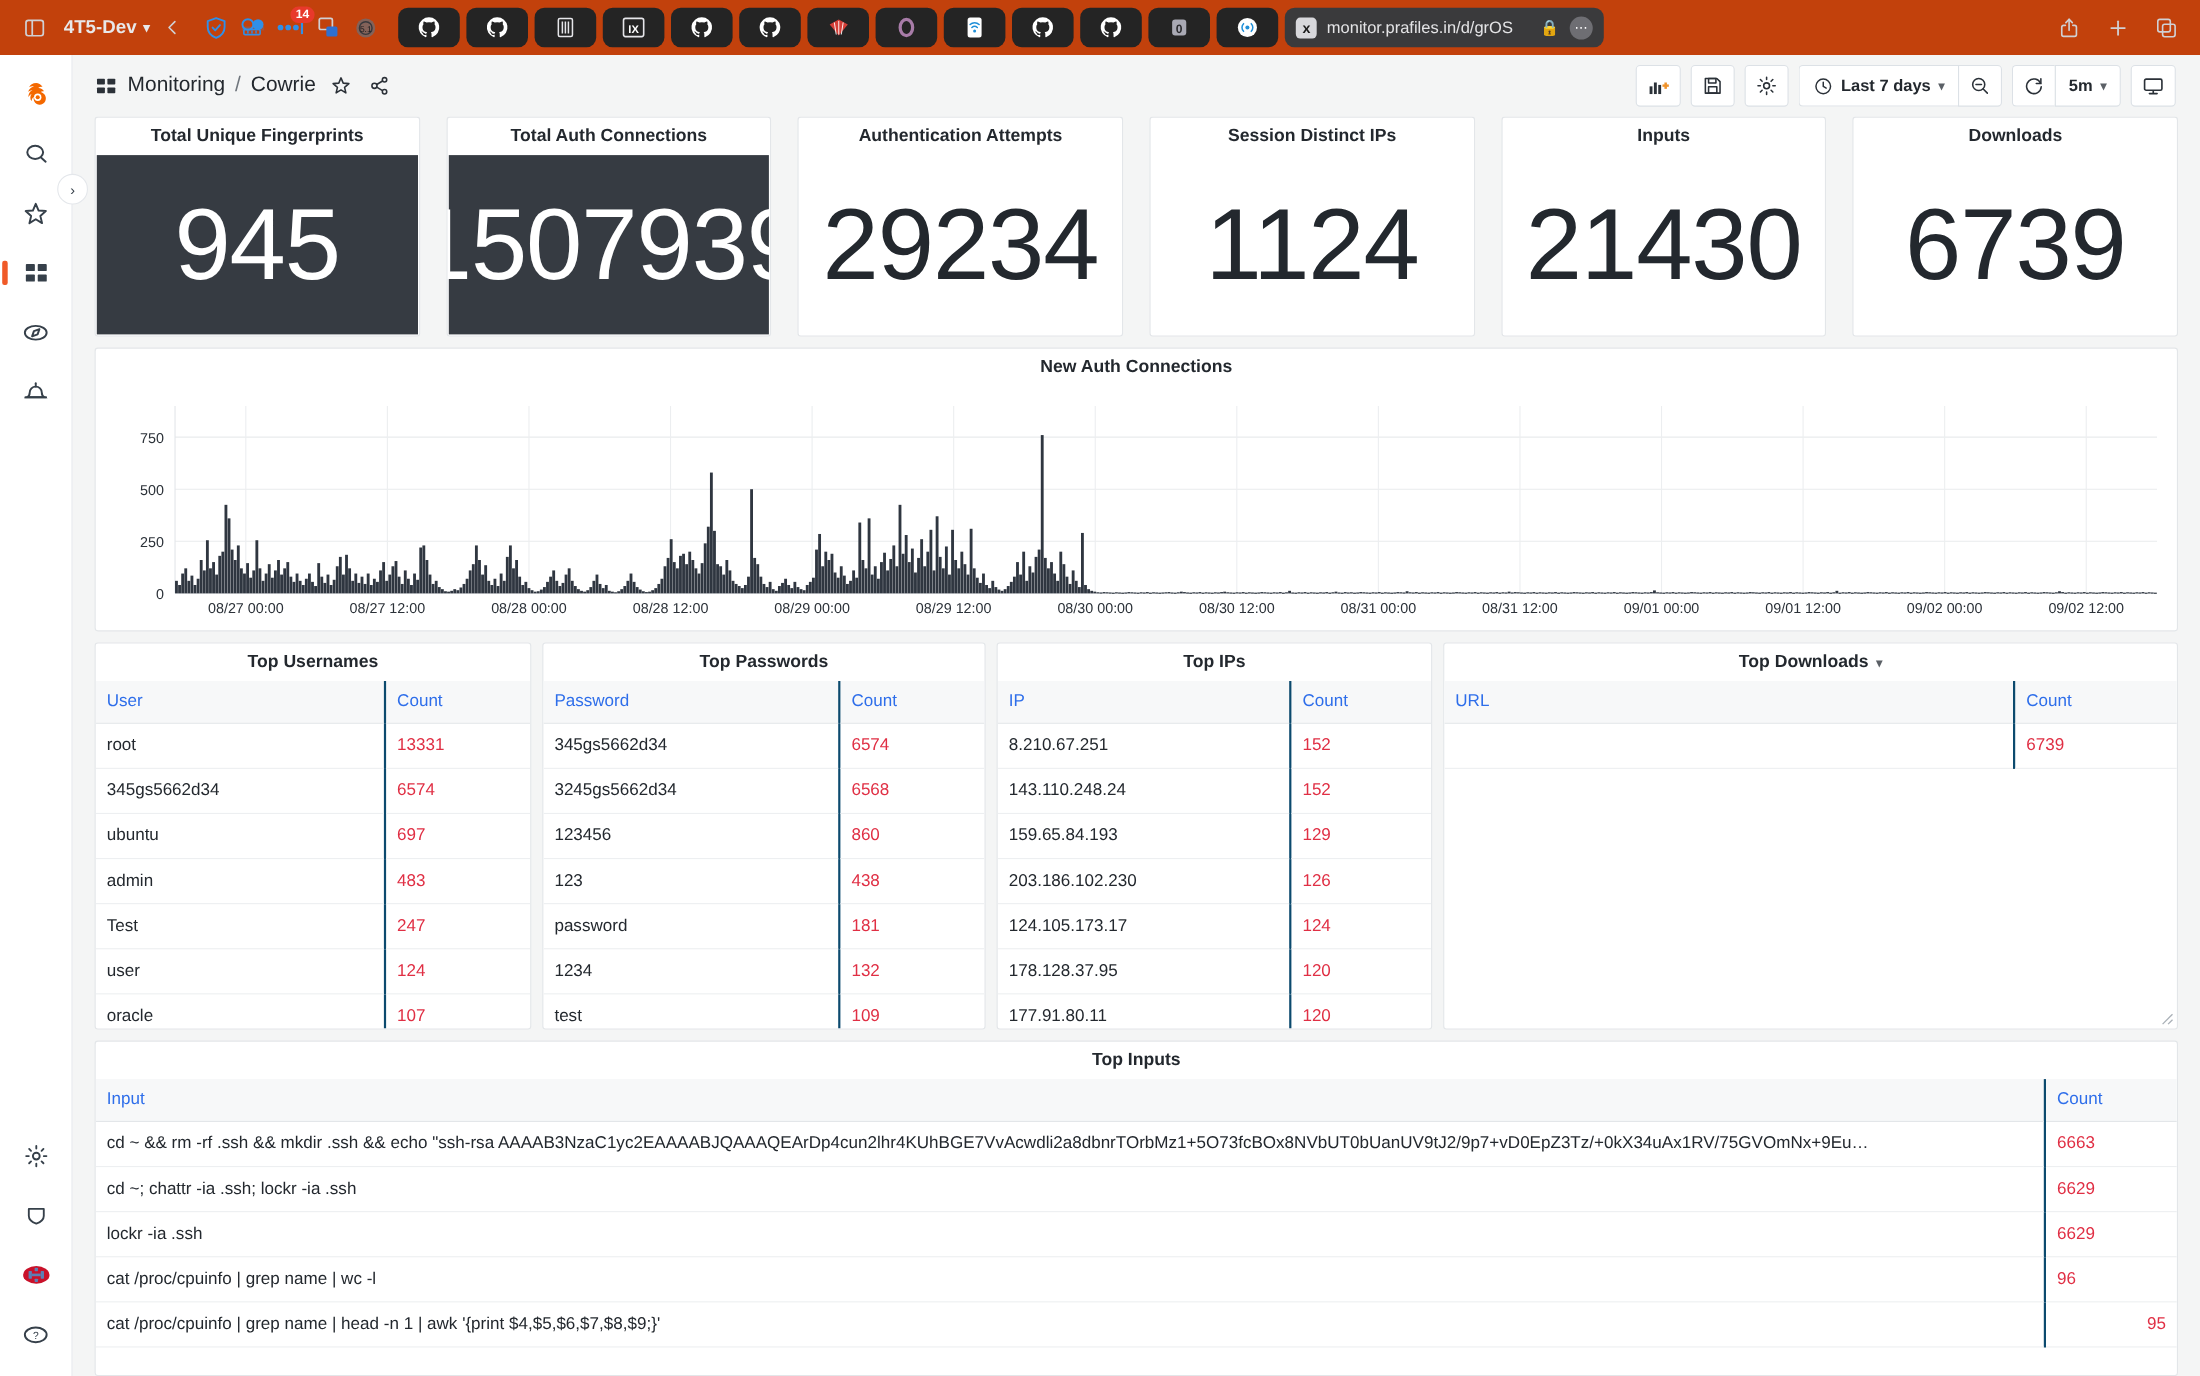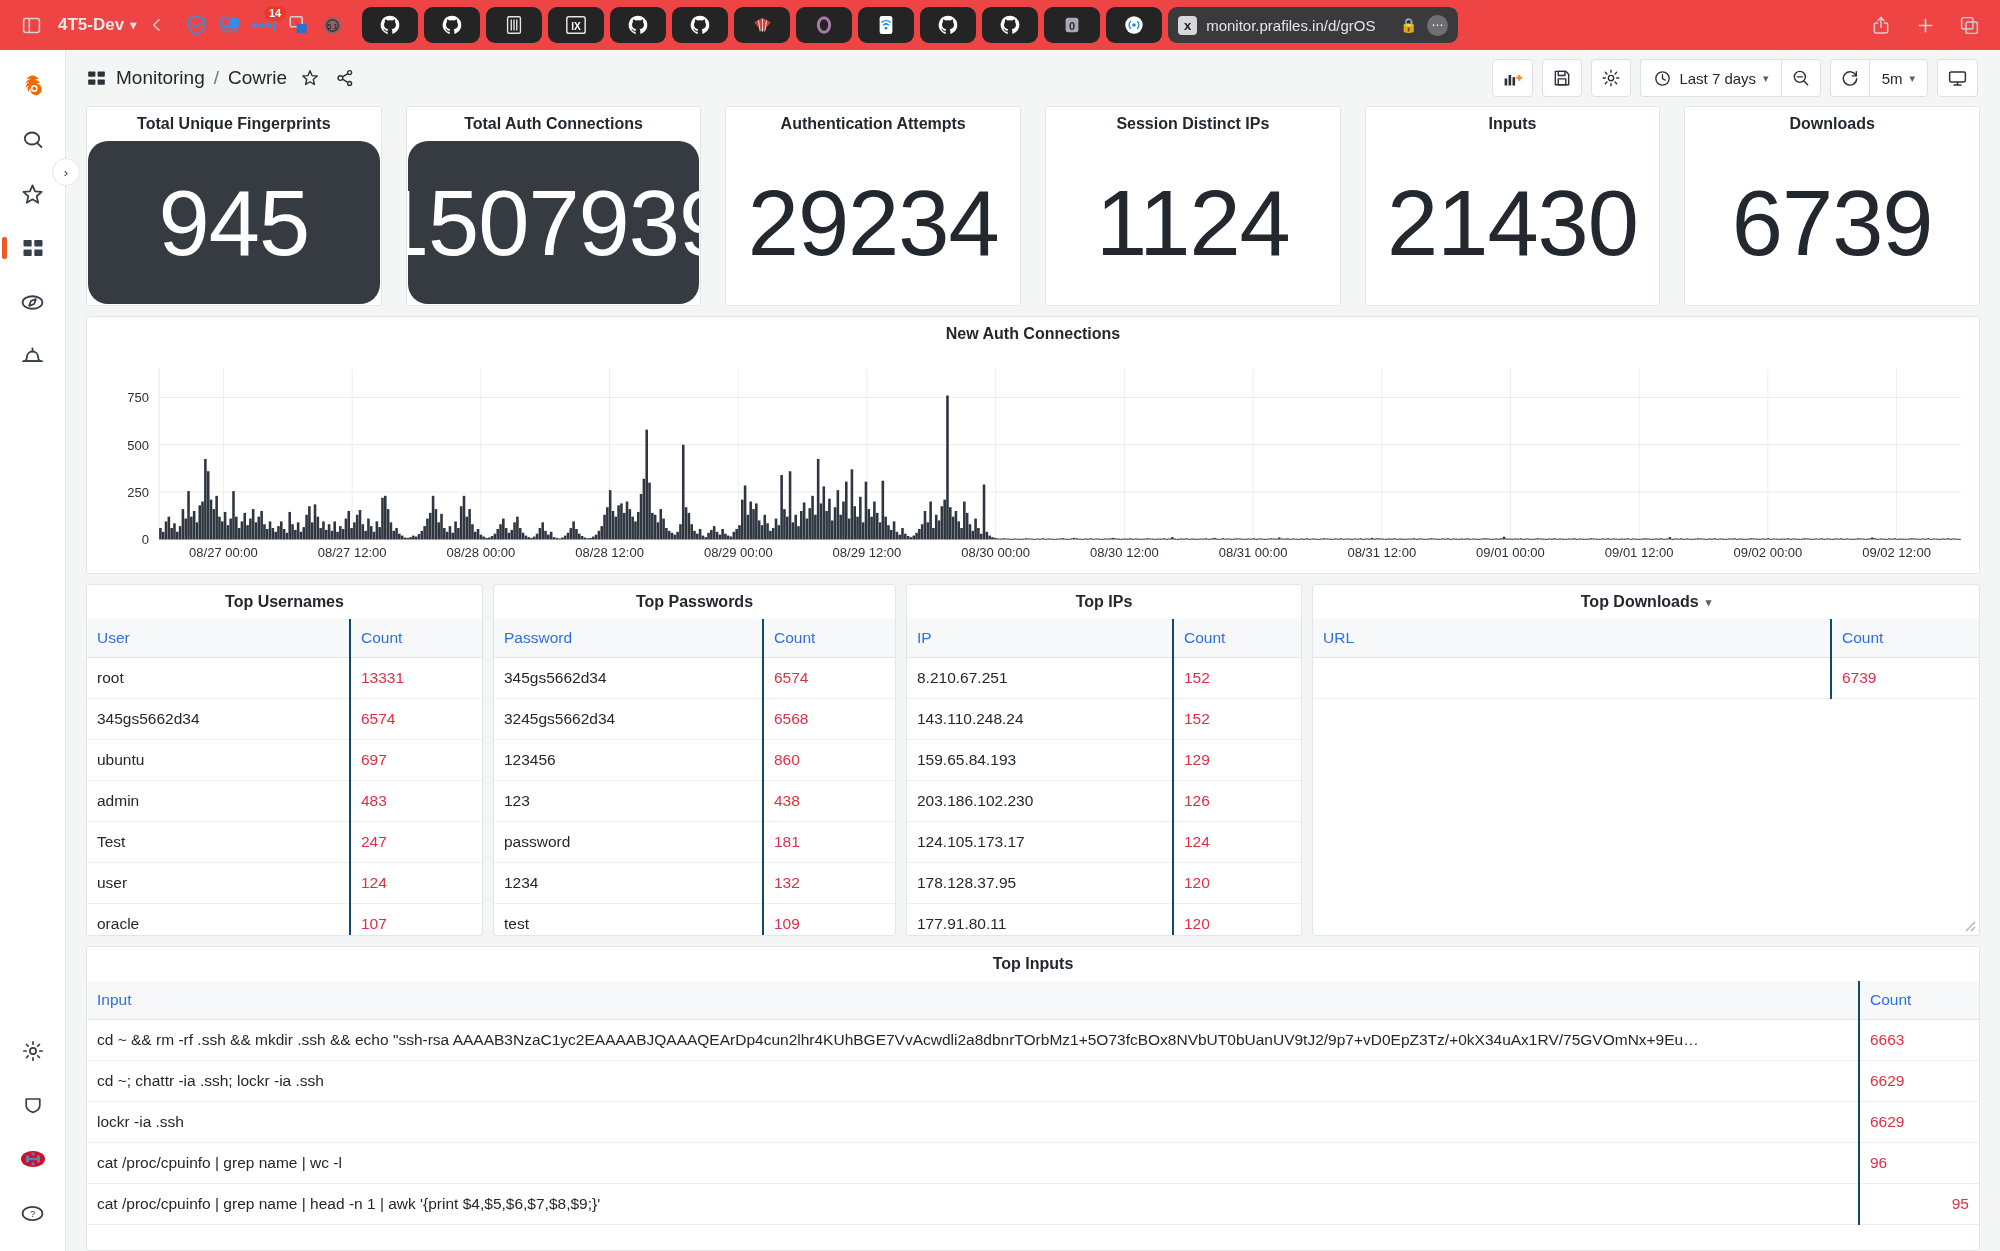--- a/index.html
+++ b/index.html
@@ -6,21 +6,21 @@
   html, body {
     width: 2000px; height: 1251px;
     background: #000;
     font-family: "Liberation Sans", sans-serif;
     overflow: hidden;
   }
 
   
   .browser-bar {
     height: 50px; width: 2000px;
-    background: #ef4444;
+    background: #c2410c;
     display: flex; align-items: center;
     padding: 0 14px;
     gap: 0;
   }
   .chrome-icon-btn {
     width: 34px; height: 34px;
     display: flex; align-items: center; justify-content: center;
     color: #cfcfd2;
     flex: 0 0 auto;
     border-radius: 6px;
@@ -121,21 +121,21 @@
   .bc-sep { color: #70767d; font-size: 19px; }
   .bc-icon { color: #2b3138; display: flex; align-items: center; }
   .topbar-spacer { flex: 1 1 auto; }
   .tb-group { display: flex; align-items: center; gap: 9px; }
   .tb-btn {
     height: 38px; min-width: 38px; background: #fff;
     border: 1px solid #dce1e6; border-radius: 4px;
     display: flex; align-items: center; justify-content: center;
     color: #2b3138; padding: 0 9px; gap: 7px;
   }
-  .tb-btn.text { padding: 0 12px; font-size: 15px; font-weight: 400; color: #23282e; }
+  .tb-btn.text { padding: 0 12px; font-size: 15px; font-weight: 700; color: #23282e; }
   .tb-joined { display: flex; align-items: center; }
   .tb-joined .tb-btn { border-radius: 0; border-right-width: 0; }
   .tb-joined .tb-btn:first-child { border-radius: 4px 0 0 4px; }
   .tb-joined .tb-btn:last-child { border-radius: 0 4px 4px 0; border-right-width: 1px; }
   .caret { font-size: 11px; color: #5b6066; }
 
   
   .dash {
     flex: 1 1 auto; padding: 0 20px 0 20px;
     display: flex; flex-direction: column; gap: 10px;
@@ -152,21 +152,21 @@
   }
 
   
   .stat-row { display: flex; gap: 24px; height: 200px; flex: 0 0 auto; }
   .stat-panel { flex: 1 1 0; }
   .stat-value {
     flex: 1 1 auto; display: flex; align-items: center; justify-content: center;
     font-size: 92px; font-weight: 500; color: #23282e;
     letter-spacing: -1px; line-height: 1;
   }
-  .stat-value.dark { background: #363b42; color: #fff; margin: 0 1px 1px 1px; border-radius: 20px; }
+  .stat-value.dark { background: #363b42; color: #fff; margin: 0 1px 1px 1px; }
 
   
   .ts-panel { height: 258px; flex: 0 0 auto; }
   .ts-body { flex: 1 1 auto; position: relative; padding: 8px 14px 0 14px; }
   .ts-chart { position: absolute; left: 14px; right: 14px; top: 8px; bottom: 0; }
 
   
   .tables-row { display: flex; gap: 10px; height: 352px; flex: 0 0 auto; border-radius: 15px; }
   .t-usernames { flex: 0 0 397px; }
   .t-passwords { flex: 0 0 403px; }

